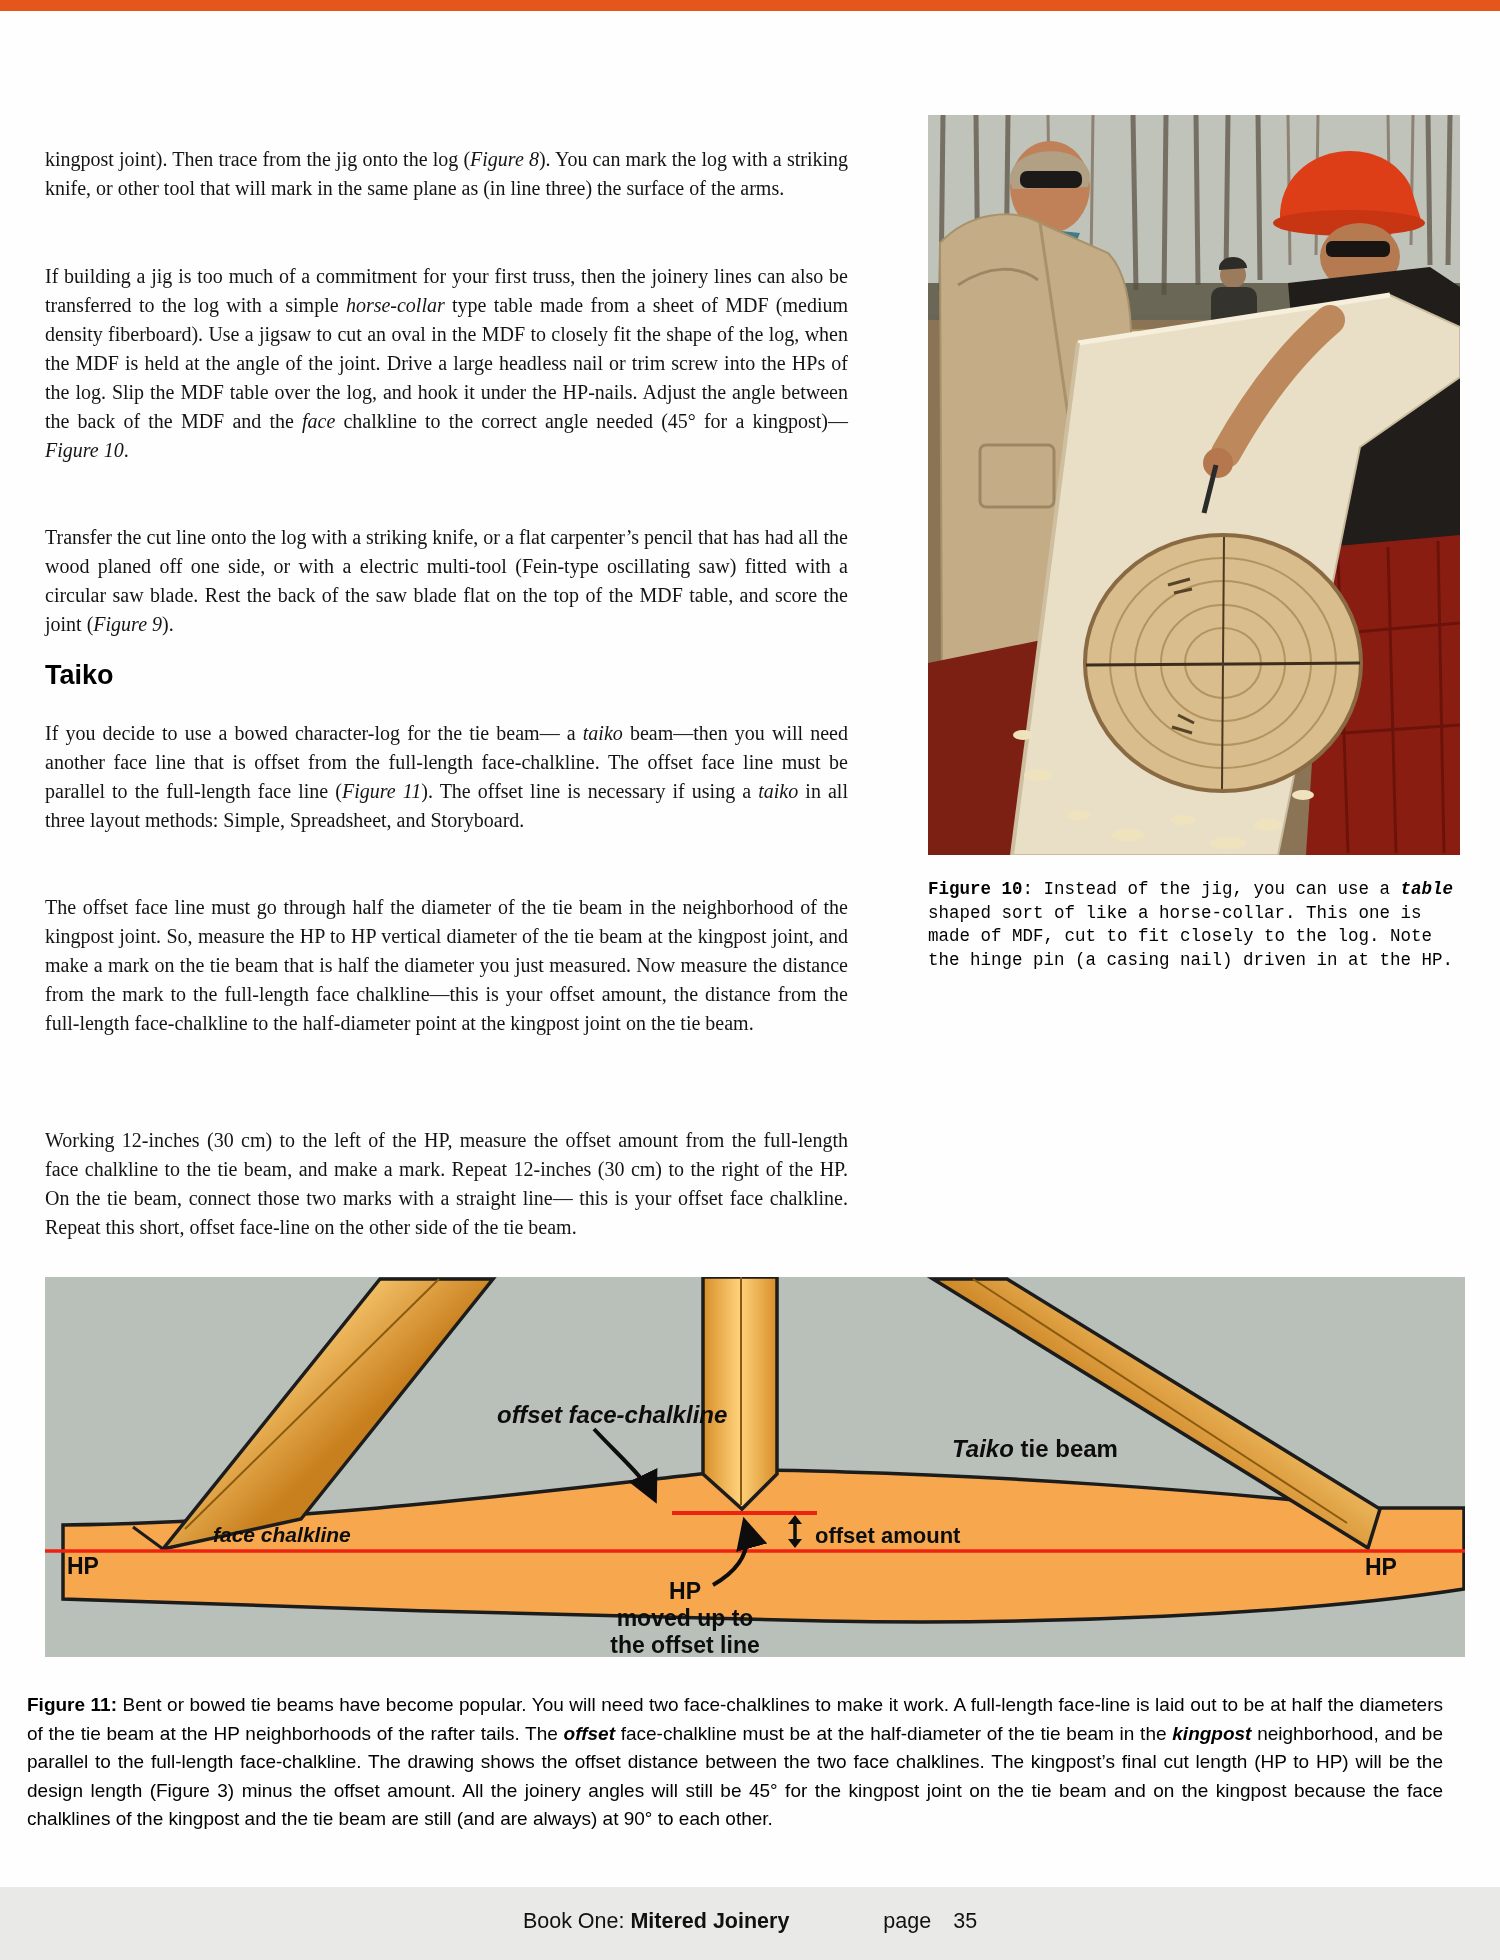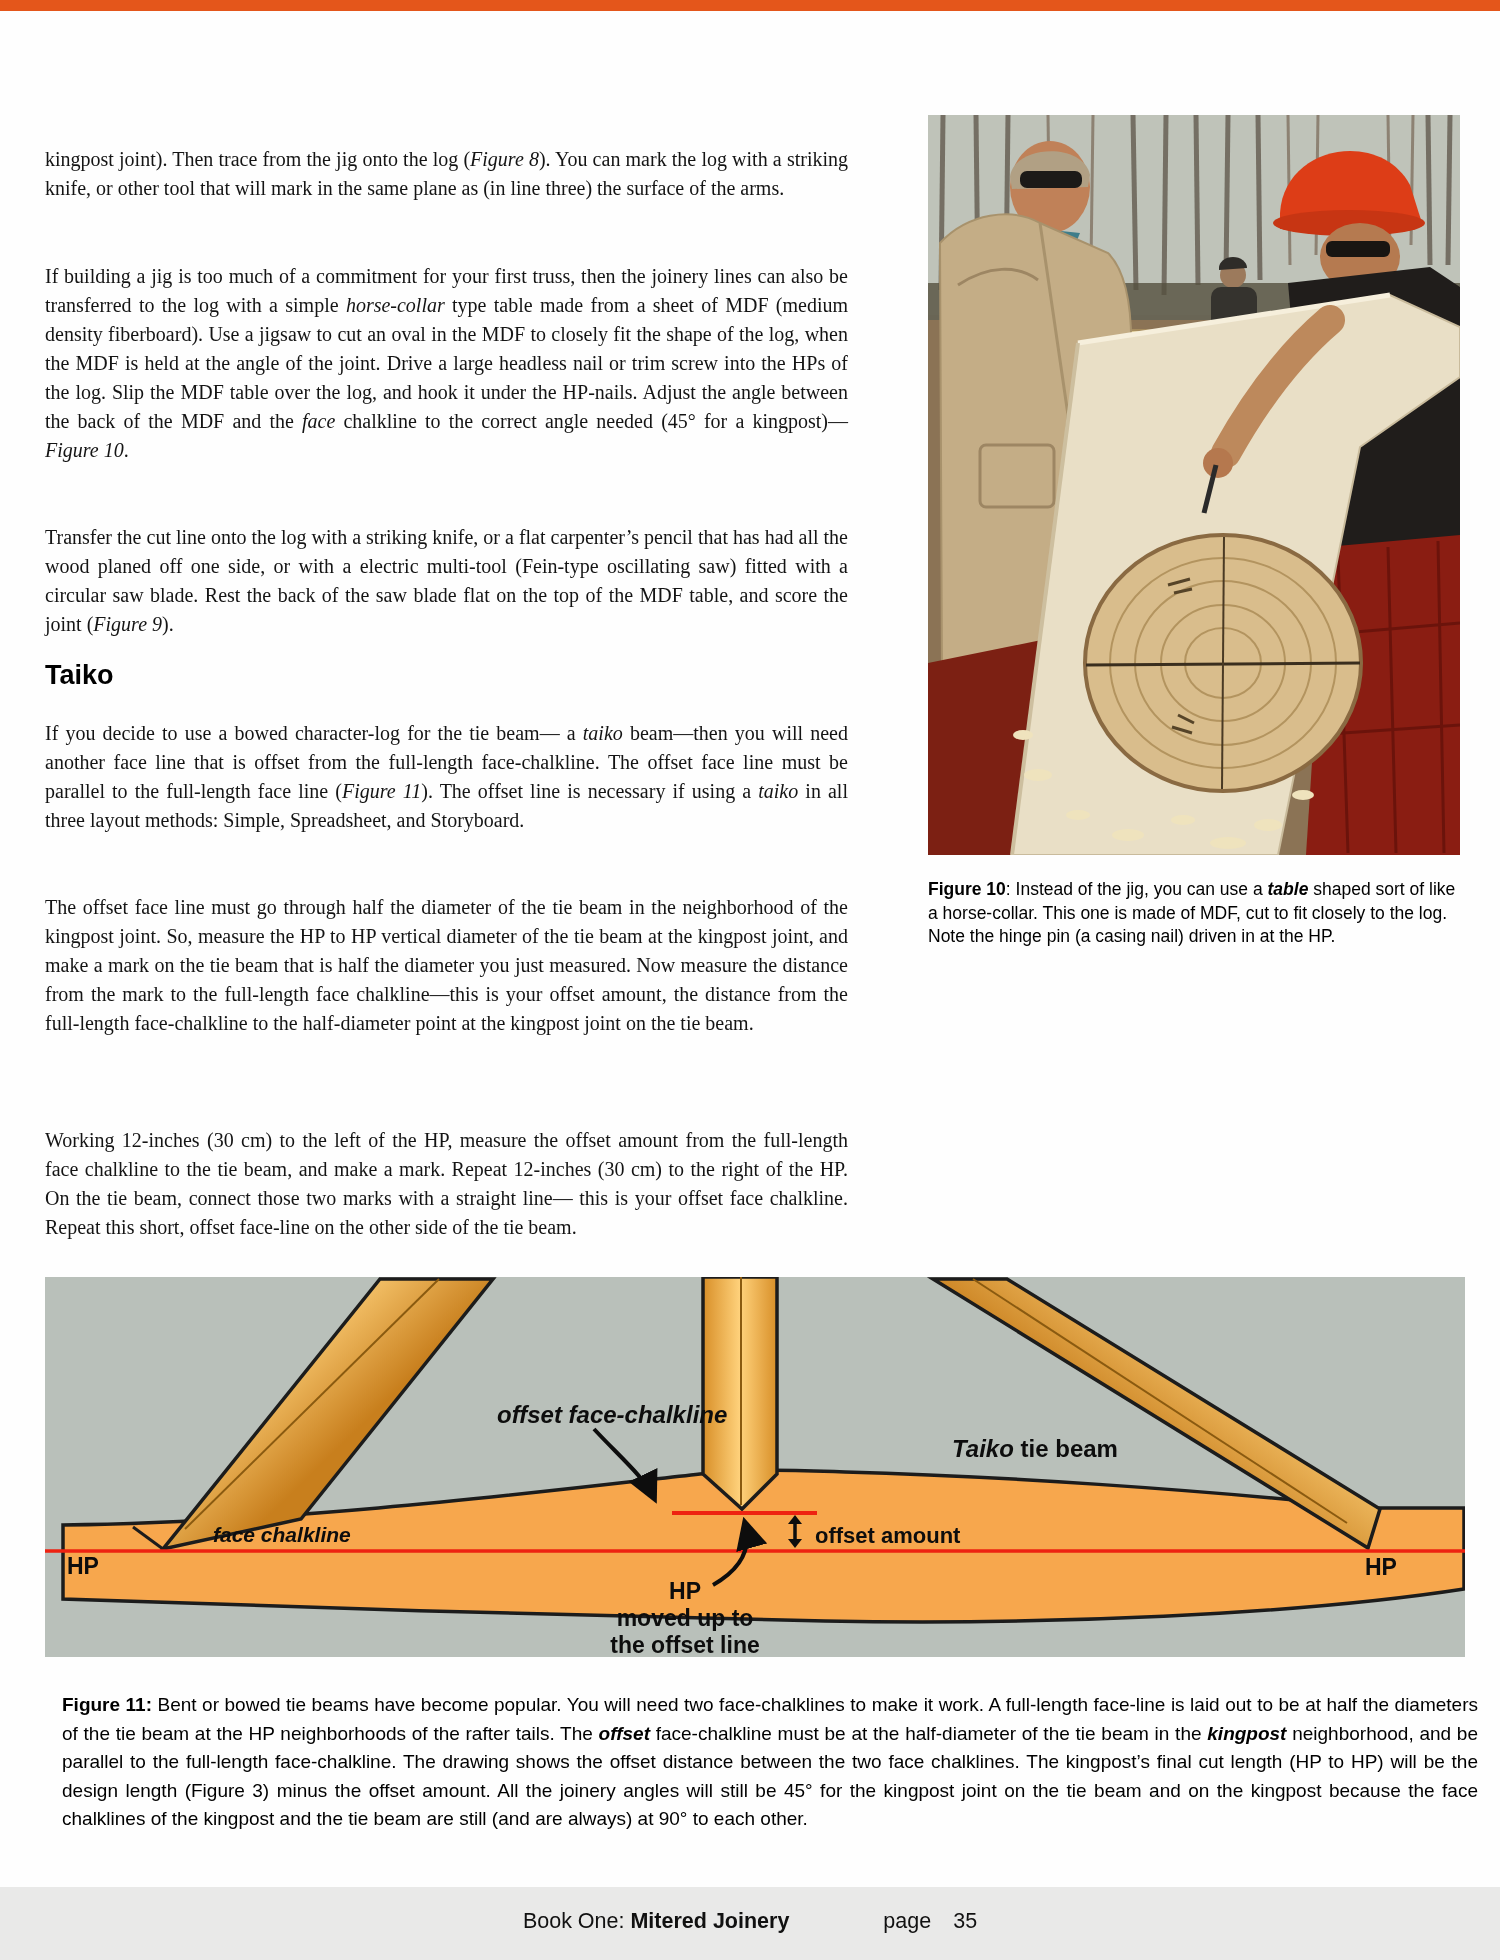--- a/index.html
+++ b/index.html
@@ -8,26 +8,26 @@
   .topbar{position:absolute;left:0;top:0;width:1500px;height:11px;background:#e4561b;}
   
   .bodypar{position:absolute;left:45px;width:803px;font-size:20px;line-height:29px;
            text-align:justify;color:#141414;}
   .heading{position:absolute;left:45px;font-family:"Liberation Sans",sans-serif;
            font-weight:bold;font-size:27px;color:#000;}
   
   .photo{position:absolute;left:928px;top:115px;width:532px;height:740px;overflow:hidden;background:#b7b9ae;}
   
   .fig10cap{position:absolute;left:928px;top:878px;width:533px;
-            font-family:Liberation Sans, sans-serif;font-size:17.5px;line-height:23.5px;color:#000;}
+            font-family:Liberation Mono, monospace;font-size:17.5px;line-height:23.5px;color:#000;}
   .fig10cap .cpar{margin:0 0 10px 0;}
   
   .diagram{position:absolute;left:45px;top:1277px;width:1420px;height:380px;}
   
-  .fig11cap{position:absolute;left:62px;top:1691px;width:1416px;
+  .fig11cap{position:absolute;left:27px;top:1691px;width:1416px;
             font-family:"Liberation Sans",sans-serif;font-size:19px;line-height:28.6px;
             text-align:justify;color:#000;}
   
   .footer{position:absolute;left:0;top:1887px;width:1500px;height:73px;background:#e9e9e8;
           font-family:"Liberation Sans",sans-serif;font-size:21.5px;color:#111;}
   .footer .inner{position:absolute;left:0;right:0;top:22px;text-align:center;}
   .footer .booktitle{font-weight:bold;}
   .footer .pageword{margin-left:88px;}
   .footer .pagenum{margin-left:16px;}
   .dlabel{font-family:"Liberation Sans",sans-serif;font-weight:bold;fill:#0d0d0d;}

